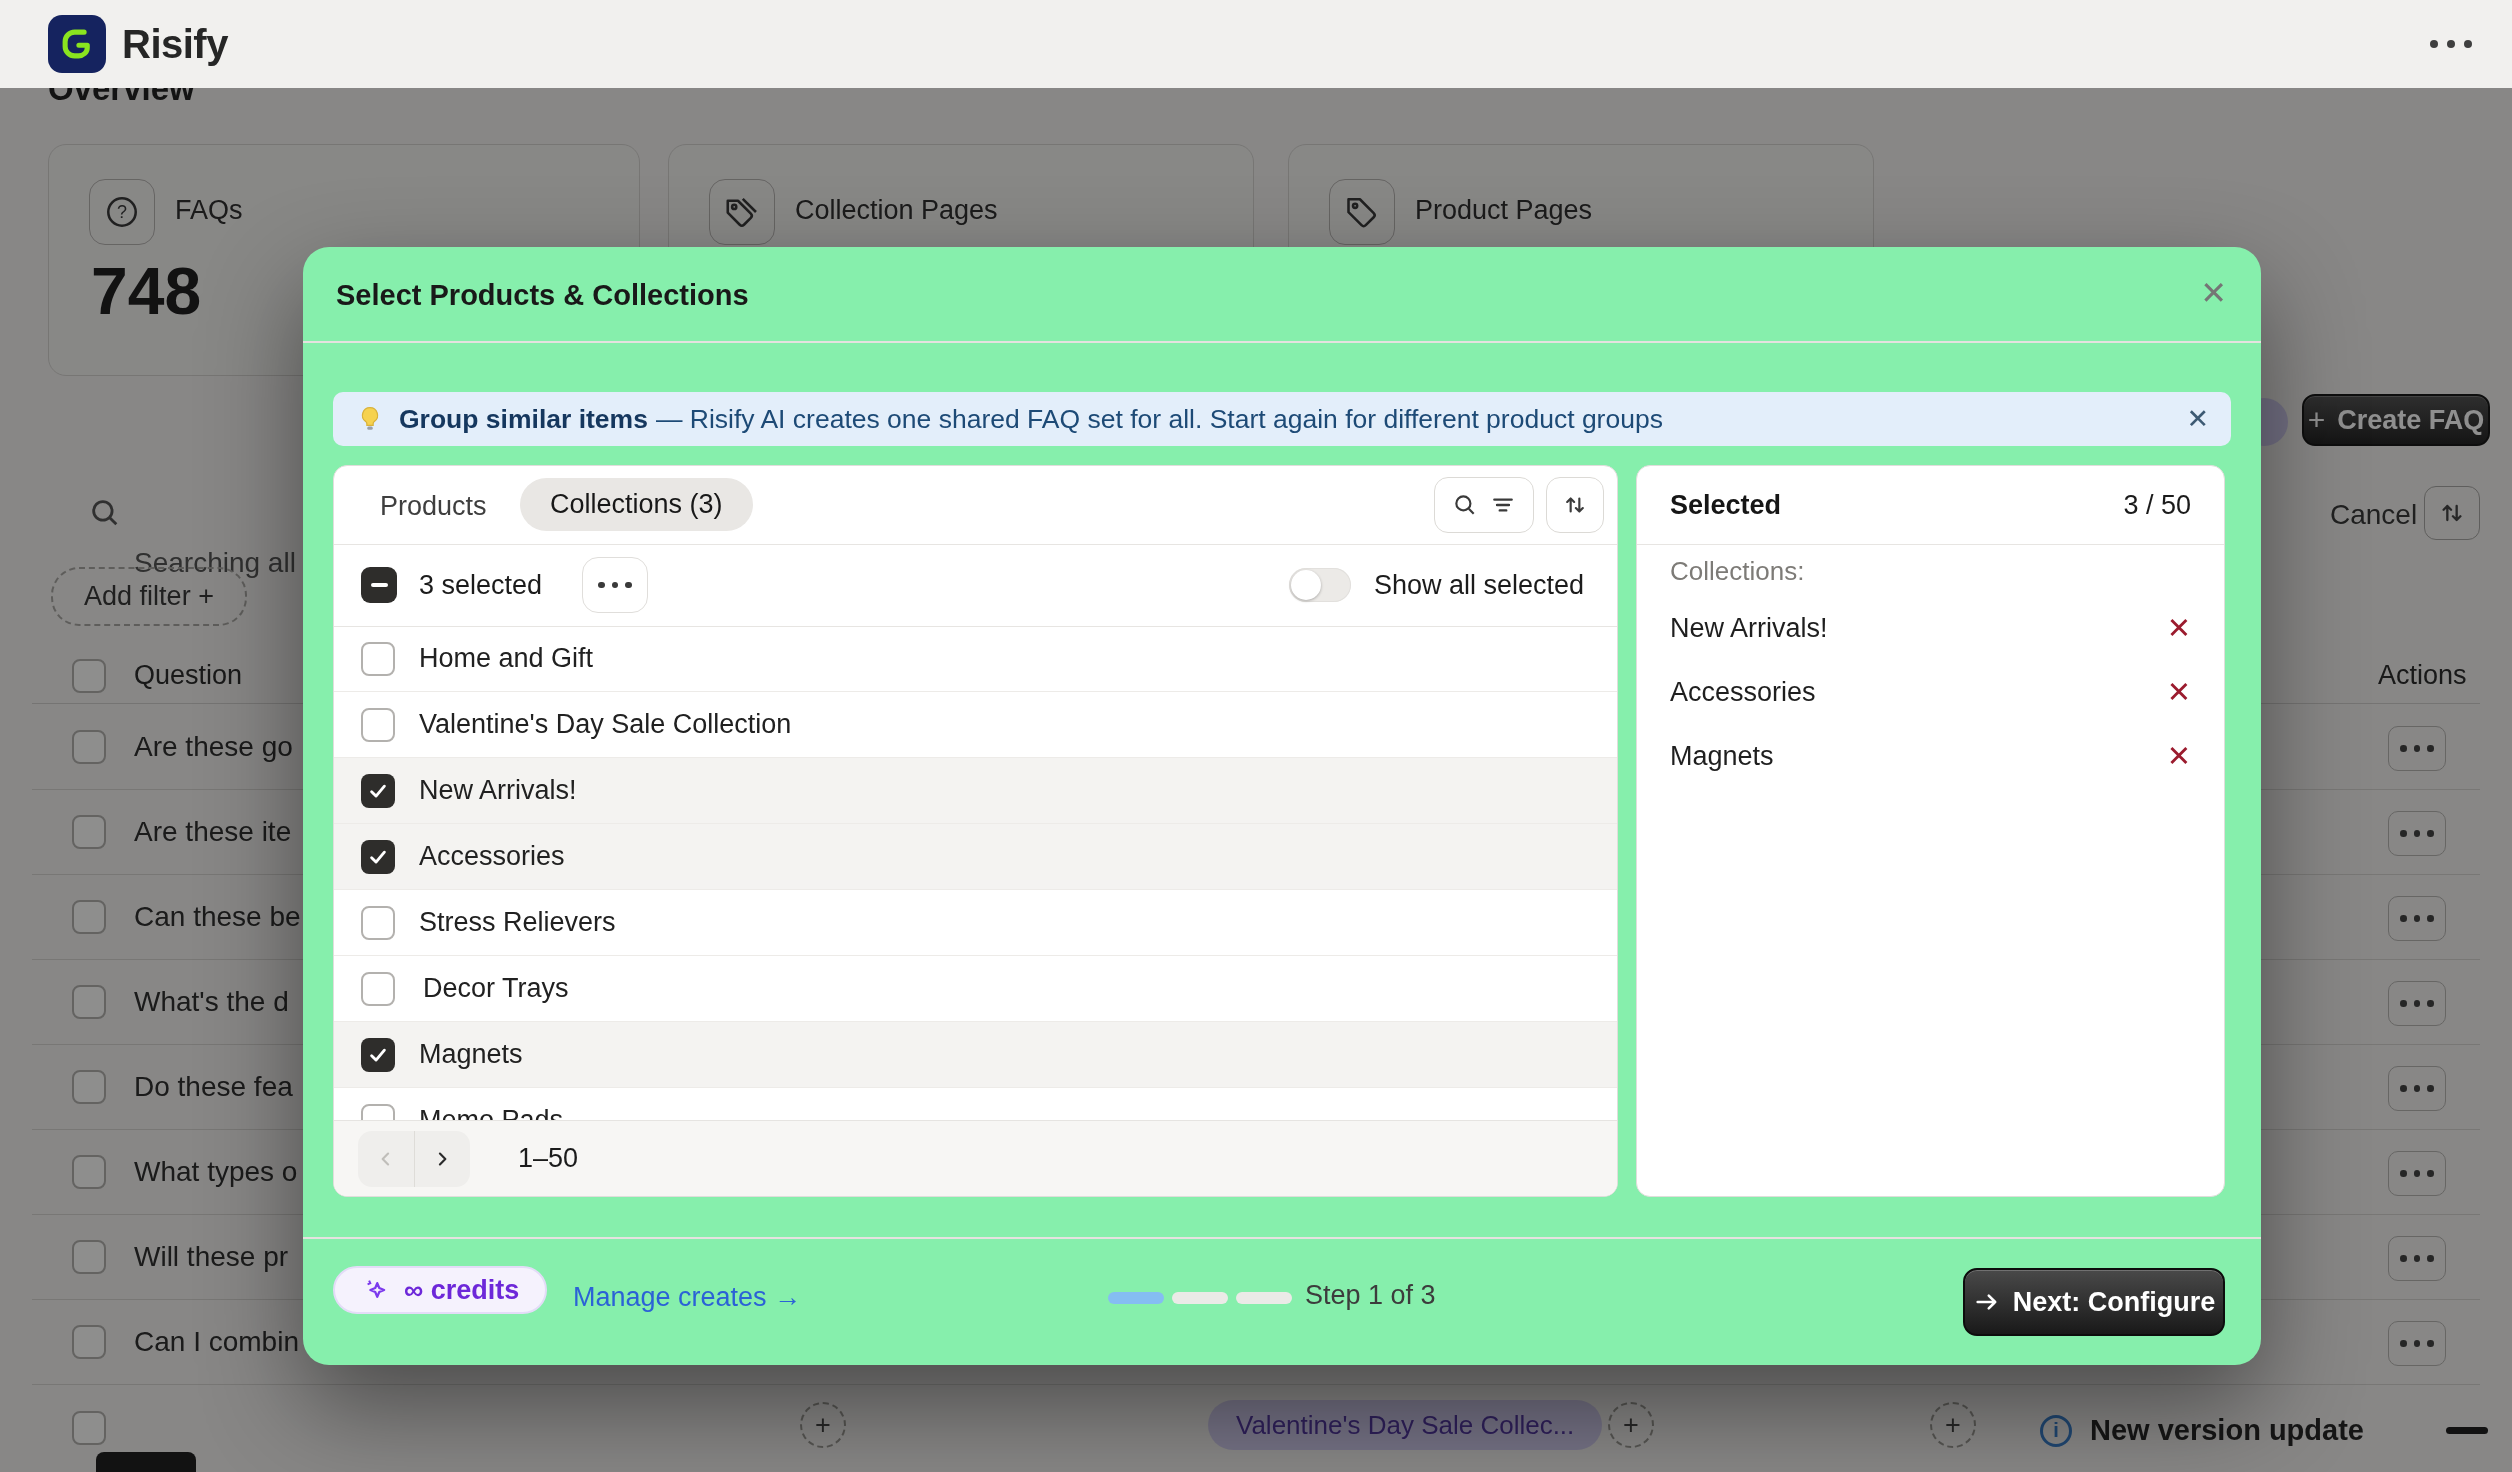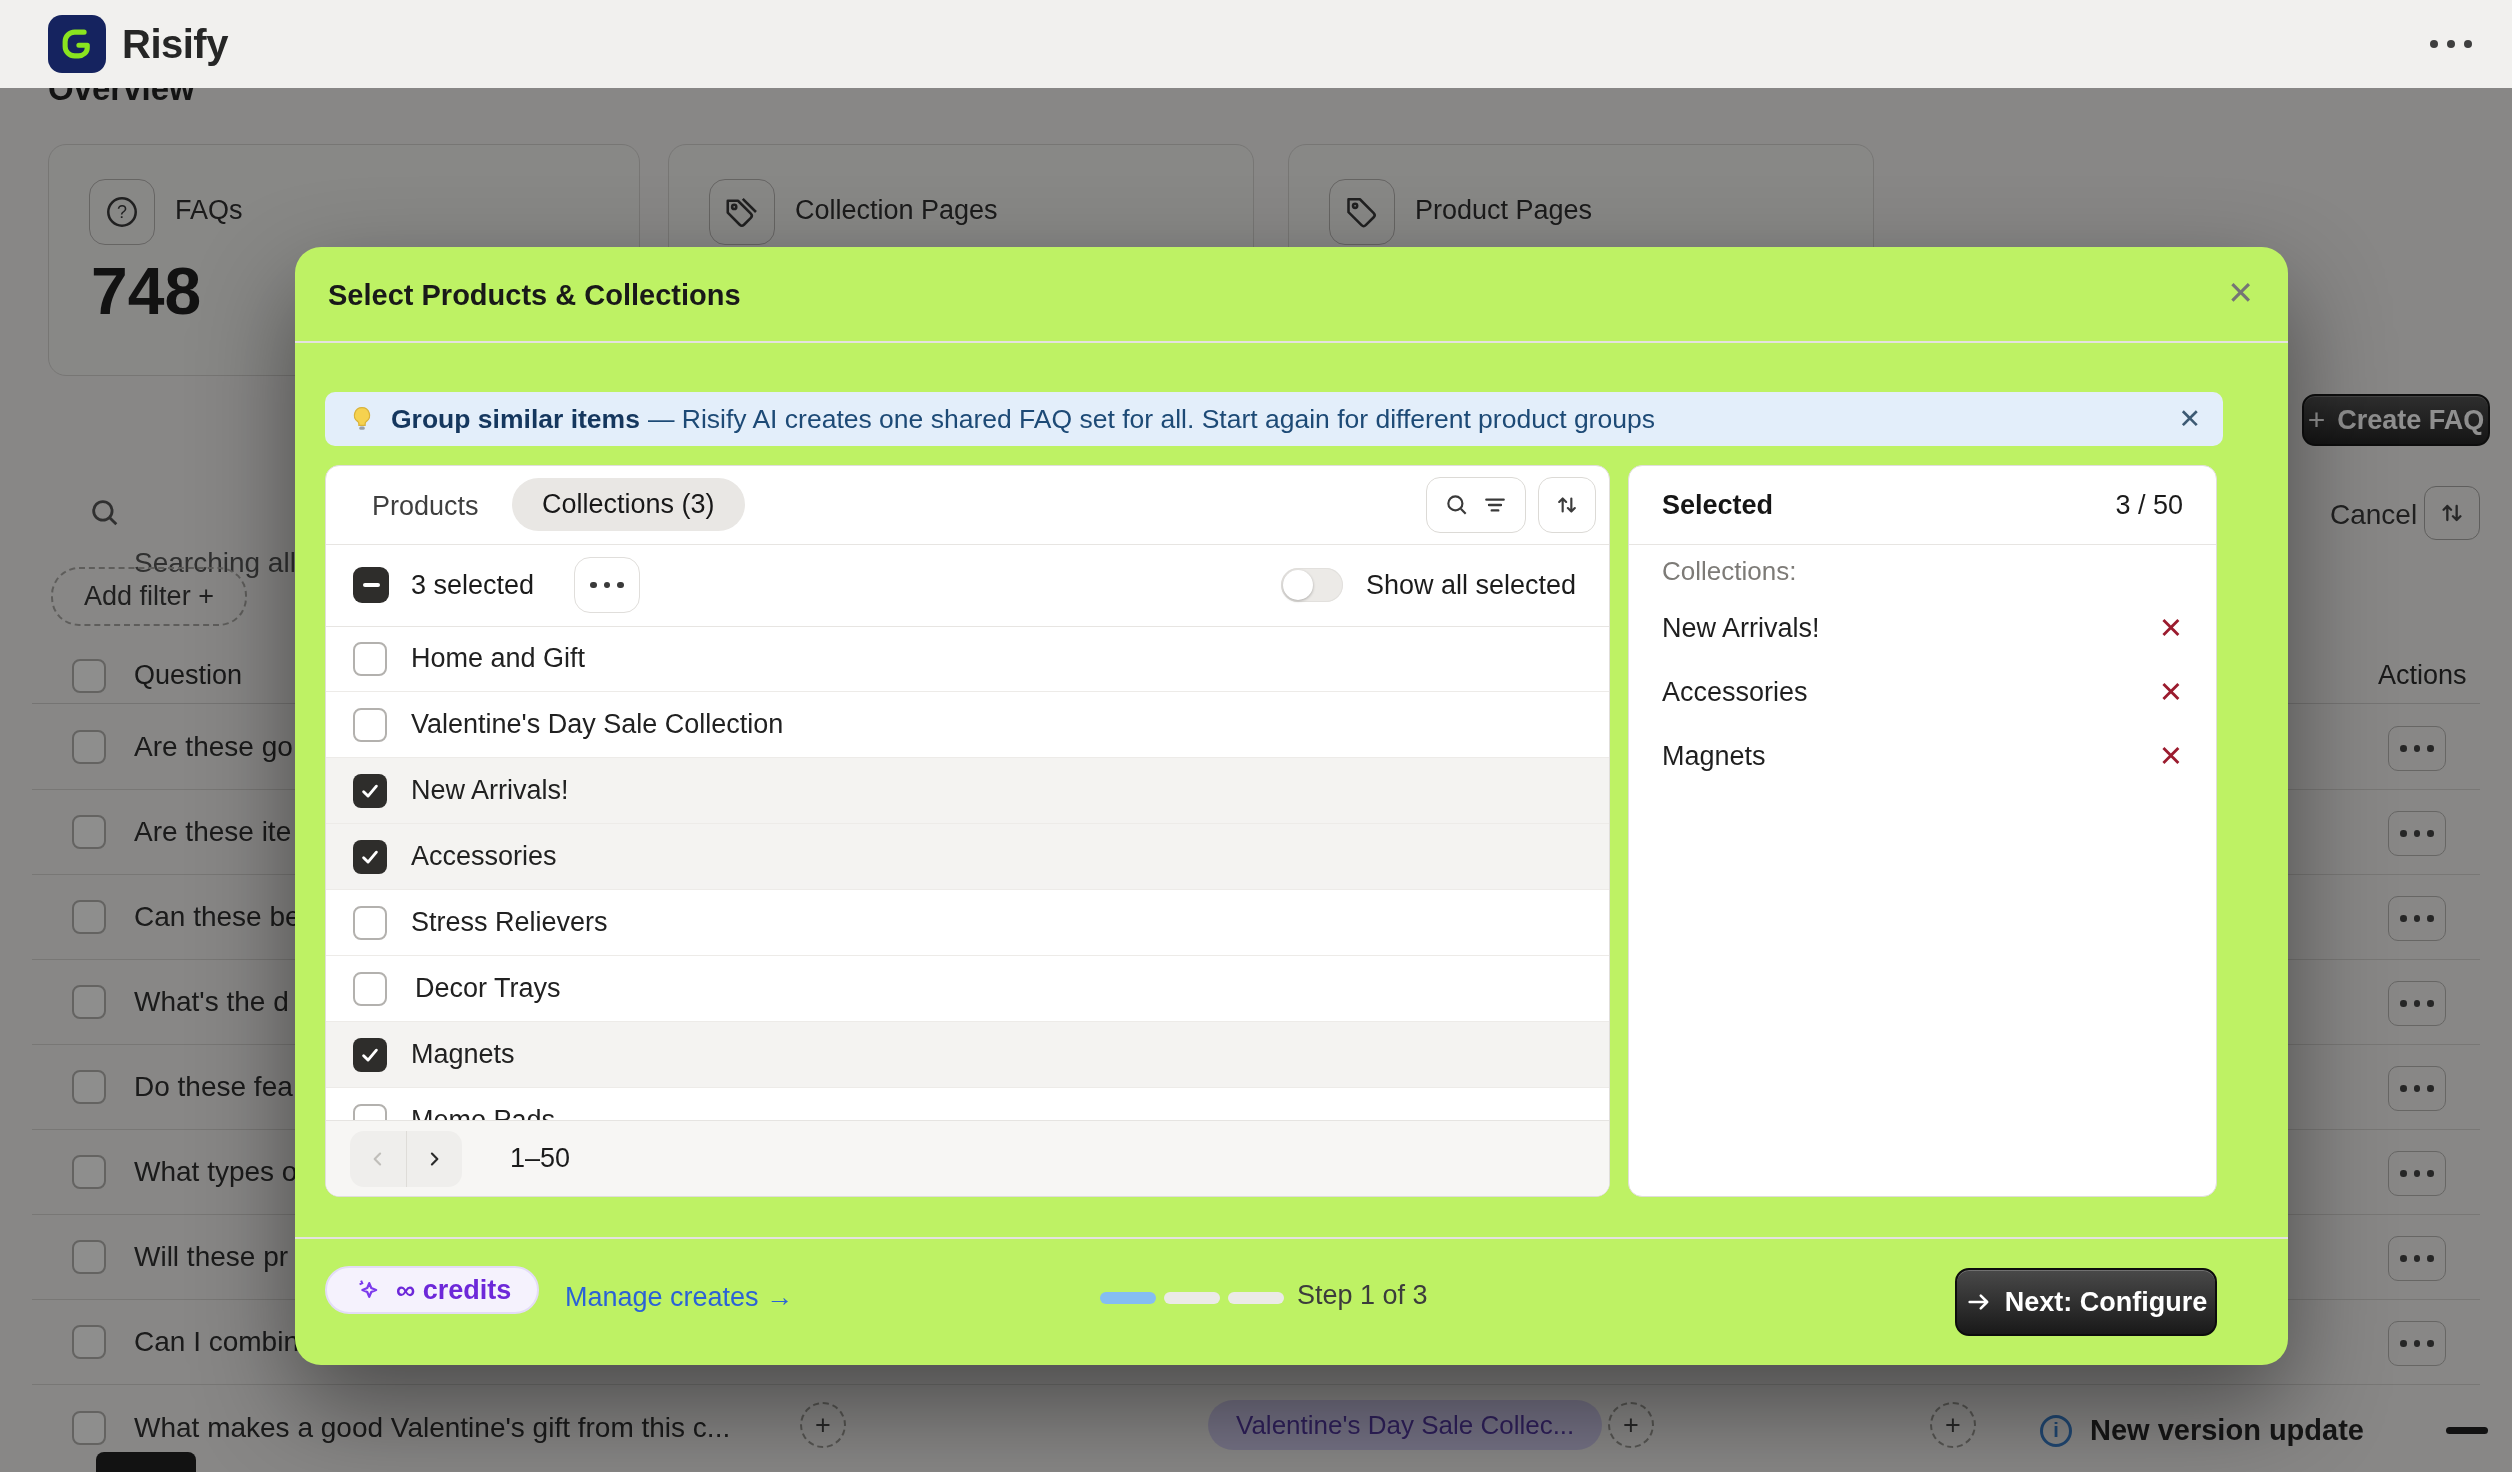--- a/index.html
+++ b/index.html
@@ -33,21 +33,21 @@
   .dots{display:inline-flex;gap:7px;}
   .dots i{width:6.5px;height:6.5px;border-radius:50%;background:#3a3a3a;}
   .plus-circle{position:absolute;width:46px;height:46px;border:2px dashed #96948e;border-radius:50%;display:flex;align-items:center;justify-content:center;font-size:27px;color:#3e3e3e;box-sizing:border-box;}
   .tag-chip{position:absolute;background:#cfc9ec;color:#4b2e9e;border-radius:25px;height:50px;display:flex;align-items:center;justify-content:center;font-size:26px;padding:0 28px;}
   .notif{position:absolute;left:2040px;top:1414px;display:flex;align-items:center;gap:18px;}
   .info-icon{width:32px;height:32px;border-radius:50%;border:3px solid #2e78c8;color:#2e78c8;display:flex;align-items:center;justify-content:center;font-size:20px;font-weight:700;box-sizing:border-box;}
   .notif-label{font-size:29px;font-weight:700;color:#1c1c1c;}
   .minus-bar{width:42px;height:7px;border-radius:4px;background:#141414;margin-left:64px;}
 
   
-  .modal{position:absolute;left:295px;top:247px;width:1958px;height:1118px;background:#bef264;border-radius:26px;z-index:50;box-shadow:0 40px 100px rgba(0,0,0,.45);padding-left:35px;}
+  .modal{position:absolute;left:303px;top:247px;width:1958px;height:1118px;background:#86efac;border-radius:26px;z-index:50;box-shadow:0 40px 100px rgba(0,0,0,.45);}
   .modal-title{position:absolute;left:33px;top:32px;font-size:29px;font-weight:700;color:#191919;}
   .modal-close{position:absolute;right:34px;top:30px;font-size:32px;color:#757575;cursor:pointer;line-height:1;}
   .hdr-div{position:absolute;left:0;right:0;top:94px;height:1.5px;background:#e4e2df;}
   .banner{position:absolute;left:30px;top:145px;width:1898px;height:54px;background:#e3eefa;border-radius:10px;display:flex;align-items:center;gap:14px;padding:0 22px;box-sizing:border-box;font-size:26.5px;}
   .banner b{color:#15375e;font-weight:700;}
   .banner .rest{color:#1d4a76;}
   .banner-close{margin-left:auto;color:#3d5a73;font-size:27px;cursor:pointer;}
 
   .panel{position:absolute;background:#fff;border:1.5px solid #e0dedb;border-radius:14px;box-sizing:border-box;overflow:hidden;}
   .lpanel{left:30px;top:218px;width:1285px;height:732px;}
@@ -183,21 +183,20 @@
     <div class="brow" style="top:1215px;">
         <span class="cb"></span>
         <span>Will these pr</span>
       </div>
     <div class="brow" style="top:1300px;">
         <span class="cb"></span>
         <span>Can I combin</span>
       </div>
     <div class="brow" style="top:1385px;border-bottom:none;">
         <span class="cb"></span>
-        <span>What makes a good Valentine's gift from this c...</span>
       </div>
 
     <div class="act-btn" style="top:726px;">
         <span class="dots">
           <i></i>
           <i></i>
           <i></i>
         </span>
       </div>
     <div class="act-btn" style="top:811px;">

